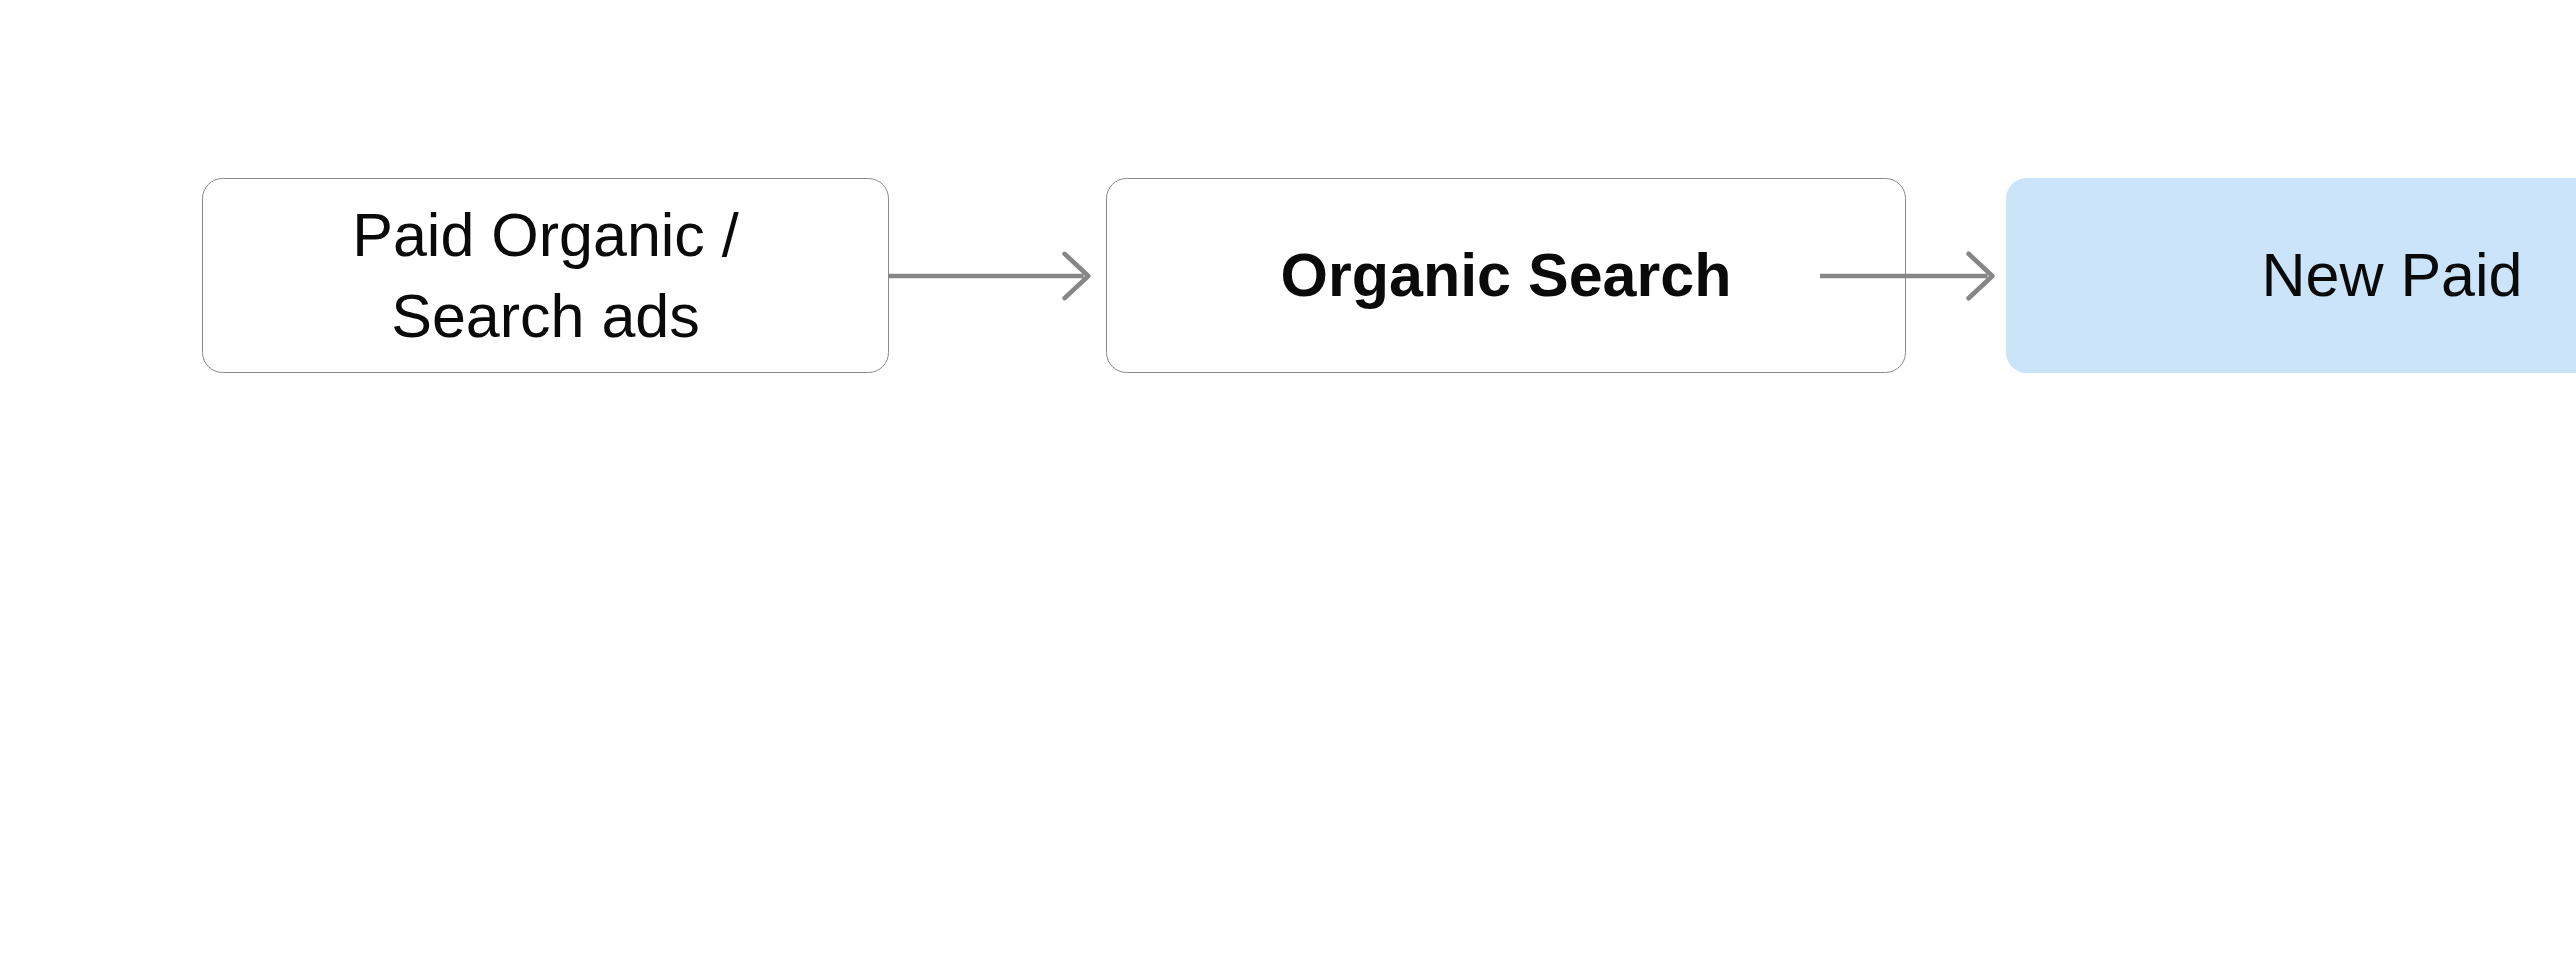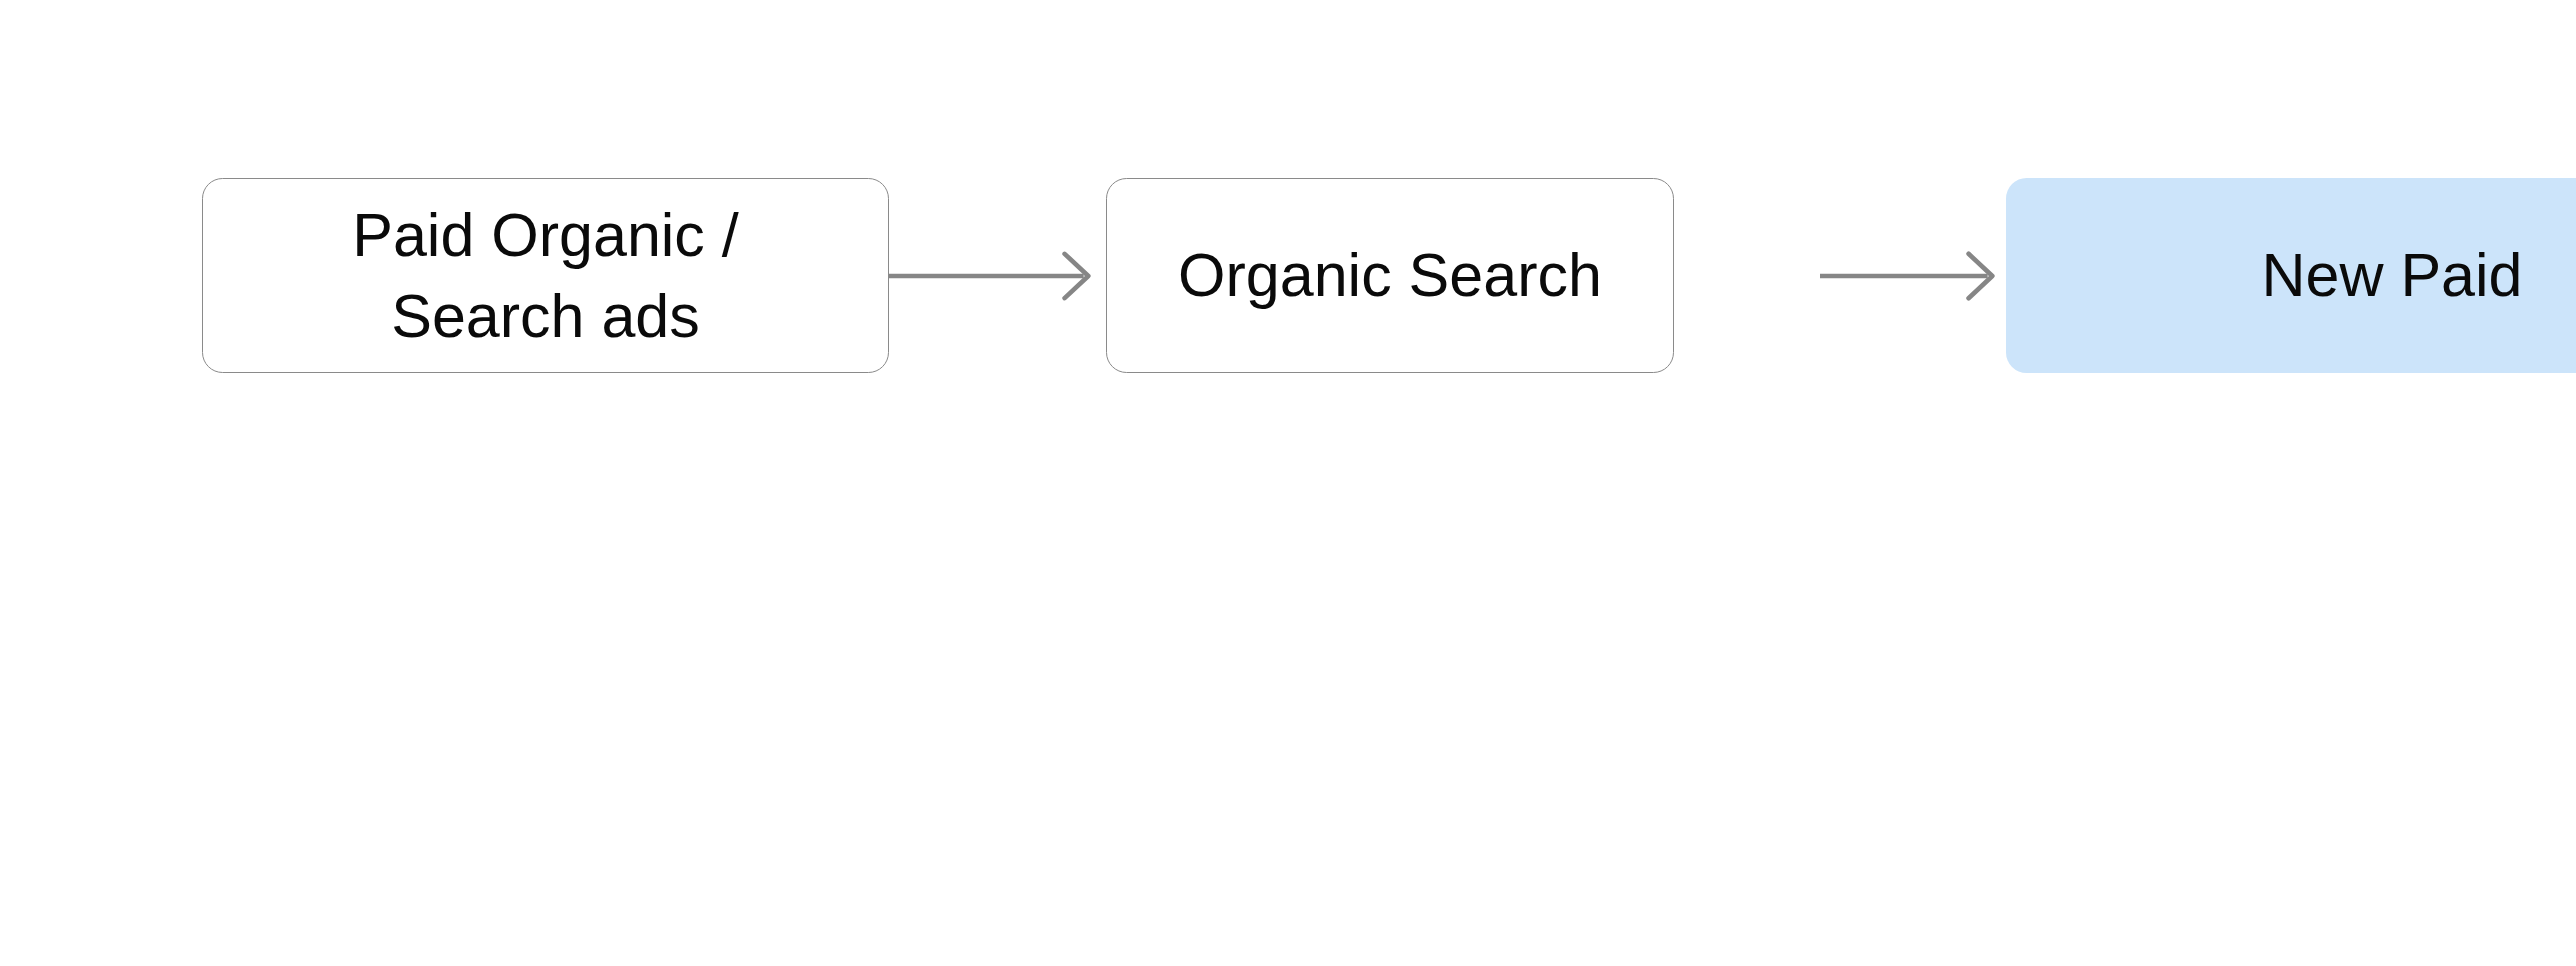--- a/index.html
+++ b/index.html
@@ -40,21 +40,22 @@
   .node-blue {
     background: #cce4fa;
     border: none;
   }
   #node-paid-social {
     left: 202px;
     width: 687px;
   }
   #node-organic-search {
     left: 1106px;
-    width: 568px;
+    width: 800px;
+    font-weight: bold;
   }
   #node-new-lead {
     left: 2006px;
     width: 772px;
   }
   .connector {
     position: absolute;
     top: 250px;
     height: 52px;
   }

